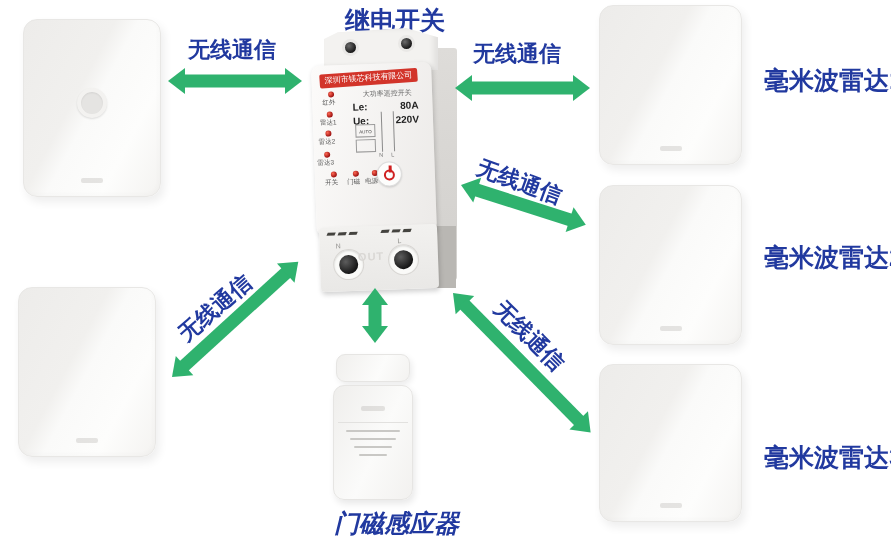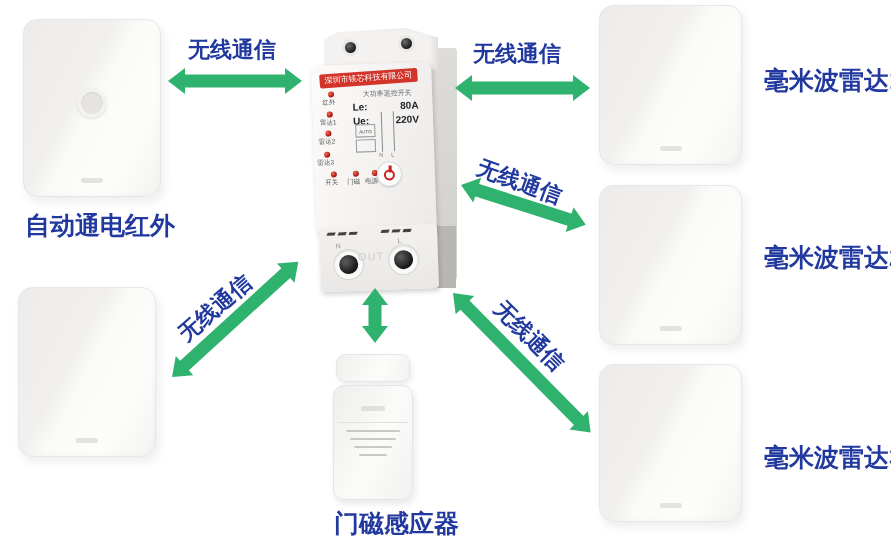--- a/index.html
+++ b/index.html
@@ -95,41 +95,41 @@
 </style>
 </head>
 <body>
 
 <div class="stage">
 
   <div class="panel" style="left:23px; top:19px; width:138px; height:178px;">
     <div class="ir-button"></div>
     <div class="panel-mark"></div>
   </div>
-  <div class="dev-label" style="left:25px; top:209px;">自动通电红外</div>
 
   <div class="panel" style="left:18px; top:287px; width:138px; height:170px;">
     <div class="panel-mark"></div>
   </div>
 
   <div class="panel" style="left:599px; top:5px; width:143px; height:160px;">
     <div class="panel-mark"></div>
   </div>
   <div class="dev-label" style="left:764px; top:64px;">毫米波雷达1</div>
 
   <div class="panel" style="left:599px; top:185px; width:143px; height:160px;">
     <div class="panel-mark"></div>
   </div>
   <div class="dev-label" style="left:764px; top:241px;">毫米波雷达2</div>
 
   <div class="panel" style="left:599px; top:364px; width:143px; height:158px;">
     <div class="panel-mark"></div>
   </div>
   <div class="dev-label" style="left:764px; top:441px;">毫米波雷达3</div>
 
+  <div class="dev-label" style="left:345px; top:4px;">继电开关</div>
 
   <div class="relay">
     <div class="relay-rail"></div>
     <div class="relay-rail-dark"></div>
 
     <div class="relay-top">
       <div class="screw" style="left:18px; top:11px;"></div>
       <div class="screw" style="left:74px; top:7px;"></div>
     </div>
 
@@ -196,21 +196,21 @@
 
   <div class="door-magnet"></div>
   <div class="door-body">
     <div class="door-logo"></div>
     <div class="door-seam"></div>
     <div class="door-line" style="top:44px; width:54px;"></div>
     <div class="door-line" style="top:52px; width:46px;"></div>
     <div class="door-line" style="top:60px; width:38px;"></div>
     <div class="door-line" style="top:68px; width:28px;"></div>
   </div>
-  <div class="dev-label" style="left:334px; top:507px;">门磁感应器</div>
+  <div class="dev-label" style="left:334px; top:507px;font-style:italic;">门磁感应器</div>
 
   <div class="arrow" style="left:168px; top:68px; width:134px;">
       <div class="shaft"></div>
     </div>
   <div class="arrow" style="left:455px; top:75px; width:135px;">
       <div class="shaft"></div>
     </div>
   <div class="arrow" style="left:461px; top:172px; width:131px; transform:rotate(17.7deg);">
       <div class="shaft"></div>
     </div>

